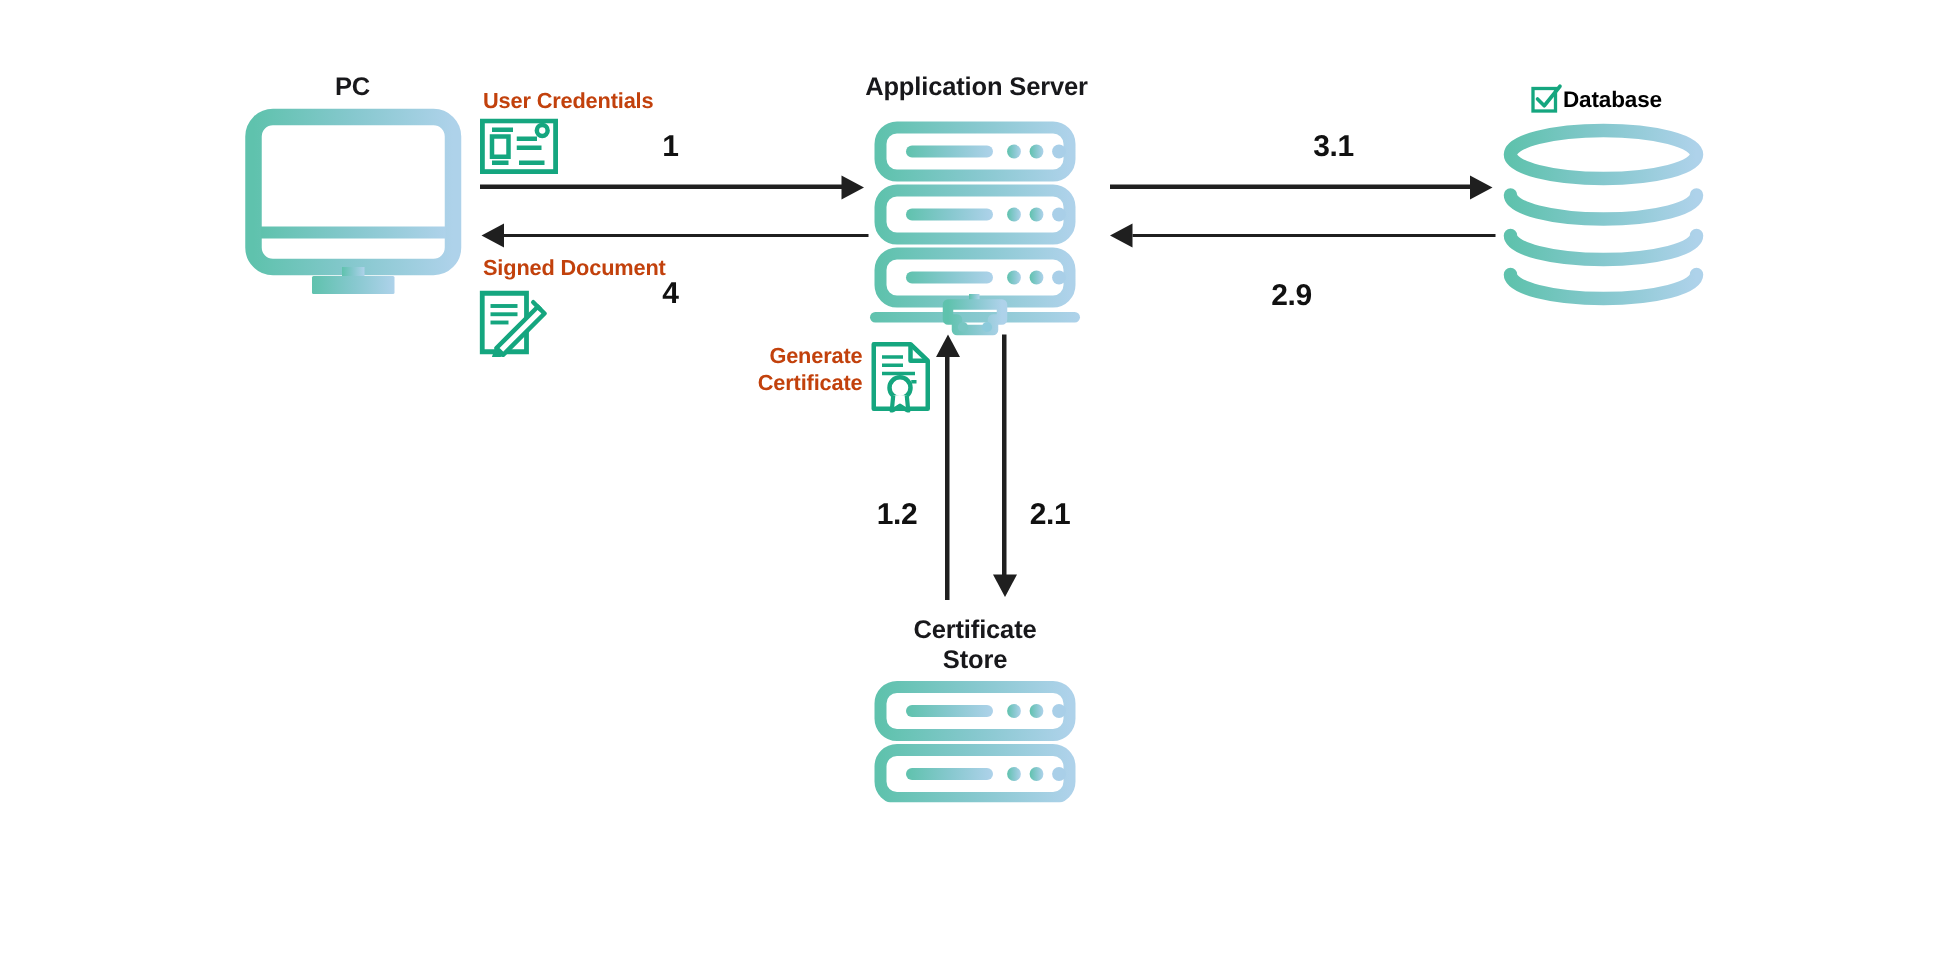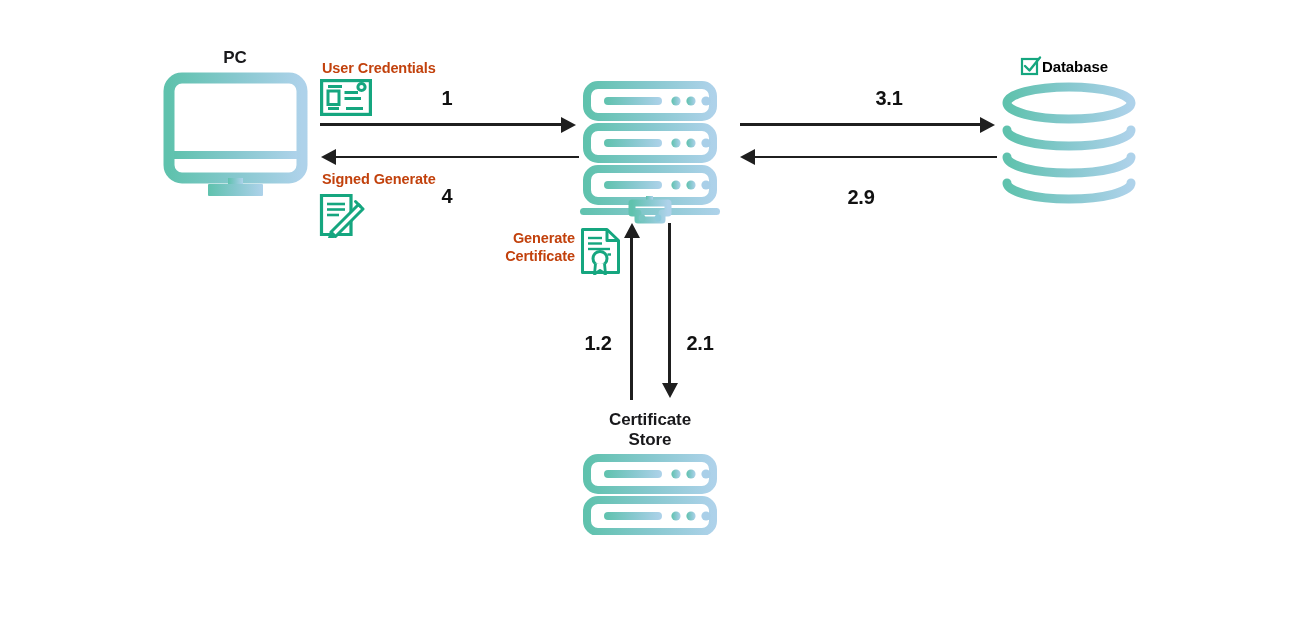--- a/index.html
+++ b/index.html
@@ -112,20 +112,21 @@
       <rect x="6" y="6" width="133" height="100" rx="13" ry="13" fill="none" stroke="url(#tealblue)" stroke-width="11"></rect>
 
       <rect x="11" y="79" width="123" height="8" fill="url(#tealblue)"></rect>
 
       <rect x="65" y="106" width="15" height="13" fill="url(#tealblue)"></rect>
 
       <rect x="45" y="112" width="55" height="12" rx="1" fill="url(#tealblue)"></rect>
     </svg>
   </div>
 
+  <div class="abs node-title" style="left:551px; top:48px; width:200px;">Application Server</div>
 
   <div class="abs" style="left:580px; top:80px;">
     <svg width="140" height="140" viewBox="0 0 140 140">
       <g fill="none" stroke="url(#tealblue)" stroke-width="8">
         <rect x="7" y="5" width="126" height="32" rx="11"></rect>
         <rect x="7" y="47" width="126" height="32" rx="11"></rect>
         <rect x="7" y="89" width="126" height="32" rx="11"></rect>
       </g>
 
       <g fill="url(#tealblue)">
@@ -238,21 +239,21 @@
   </div>
 
   <div class="abs step-num" style="left:418px; top:87px; width:58px;">1</div>
 
   <div class="abs arrow-line-h" style="left:320px; top:123px; width:243px;"></div>
   <div class="abs head head-right" style="left:561px; top:116.5px;"></div>
 
   <div class="abs arrow-line-h" style="left:336px; top:155.5px; width:243px;"></div>
   <div class="abs head head-left" style="left:321px; top:149px;"></div>
 
-  <div class="abs flow-label" style="left:322px; top:170px;">Signed Generate</div>
+  <div class="abs flow-label" style="left:322px; top:170px;">Signed Document</div>
 
   <div class="abs" style="left:318px; top:192px;">
     <svg width="50" height="46" viewBox="0 0 50 46">
 
       <path d="M3.5 3.5 H33 V42.5 H3.5 Z" fill="none" stroke="#15a67f" stroke-width="3.2"></path>
 
       <g stroke="#15a67f" stroke-width="2.6">
         <path d="M9 12 H27"></path>
         <path d="M9 17.5 H27"></path>
         <path d="M9 23 H21"></path>

